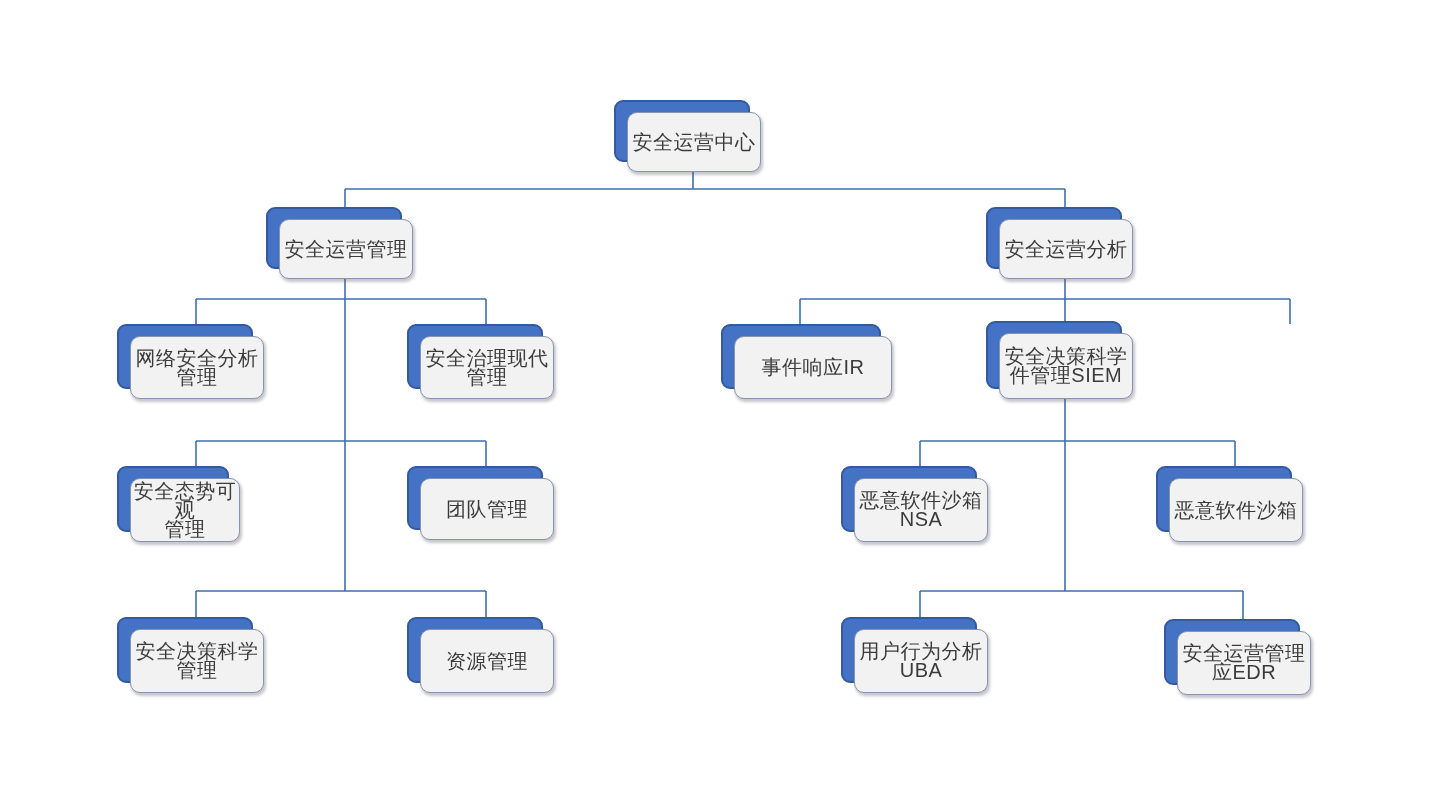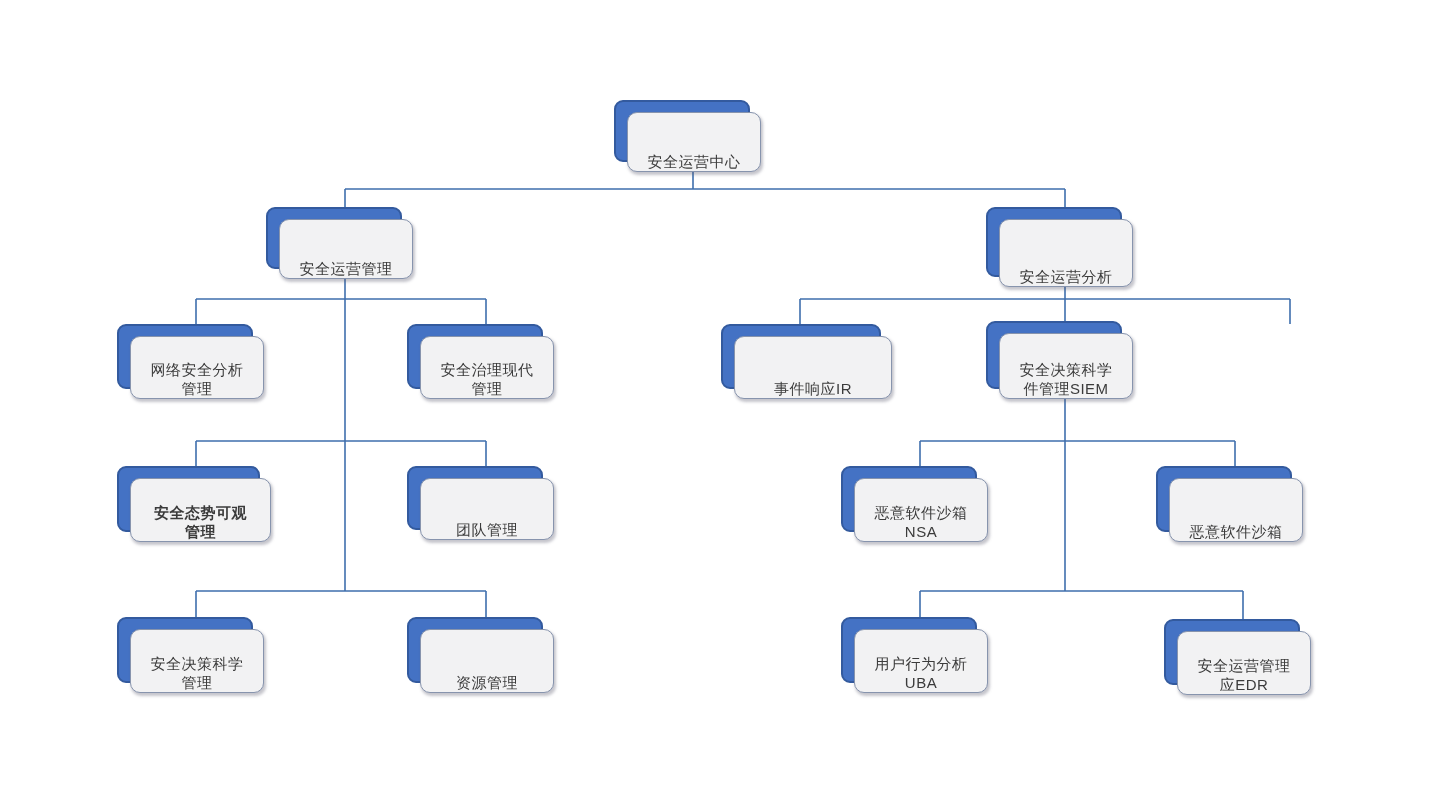--- a/index.html
+++ b/index.html
@@ -25,35 +25,35 @@
     background:var(--shadow-fill);
     border:2px solid var(--shadow-border);
     border-radius:9px;
   }
   .node .face{
     position:absolute;left:0;top:0;width:100%;height:100%;
     background:var(--node-fill);
     border:1.4px solid var(--node-border);
     border-radius:10px;
     box-shadow:1.5px 2.5px 3px rgba(90,90,110,.35);
-    display:flex;flex-direction:column;align-items:center;justify-content:flex-end;
+    display:flex;flex-direction:column;align-items:center;justify-content:center;
     color:var(--text);
-    font-size:15px;line-height:19px;letter-spacing:.5px;
+    font-size:20px;line-height:19px;letter-spacing:.5px;
     text-align:center;
   }
   
   .n0 {left:627px; top:112px; width:132px; height:58px;}
   .n1 {left:279px; top:219px; width:132px; height:58px;}
-  .n2 {left:999px; top:219px; width:132px; height:66px;}
+  .n2 {left:999px; top:219px; width:132px; height:58px;}
   .n3 {left:130px; top:336px; width:132px; height:61px;}
   .n4 {left:420px; top:336px; width:132px; height:61px;}
   .n5 {left:734px; top:336px; width:132px; height:61px;padding-left:24px;}
   .n6 {left:999px; top:333px; width:132px; height:64px;}
   .n7 {left:1224px;top:336px; width:132px; height:61px;}
-  .n8 {left:130px; top:478px; width:139px; height:62px;font-weight:bold;}
+  .n8 {left:130px; top:478px; width:108px; height:62px;}
   .n9 {left:420px; top:478px; width:132px; height:60px;border-radius:24px;}
   .n10{left:854px; top:478px; width:132px; height:62px;}
   .n11{left:1169px;top:478px; width:132px; height:62px;}
   .n12{left:130px; top:629px; width:132px; height:62px;}
   .n13{left:420px; top:629px; width:132px; height:62px;}
   .n14{left:854px; top:629px; width:132px; height:62px;}
   .n15{left:1177px;top:631px; width:132px; height:62px;}
 </style>
 </head>
 <body>

